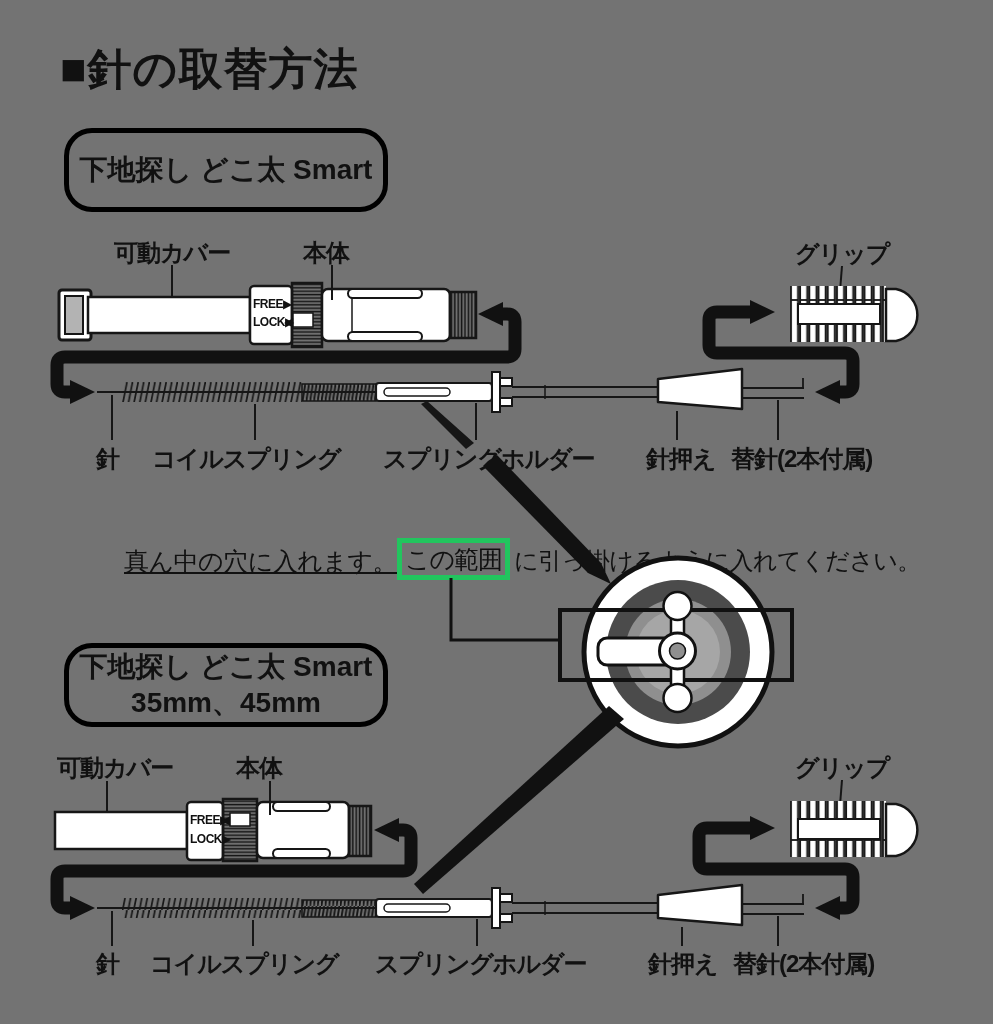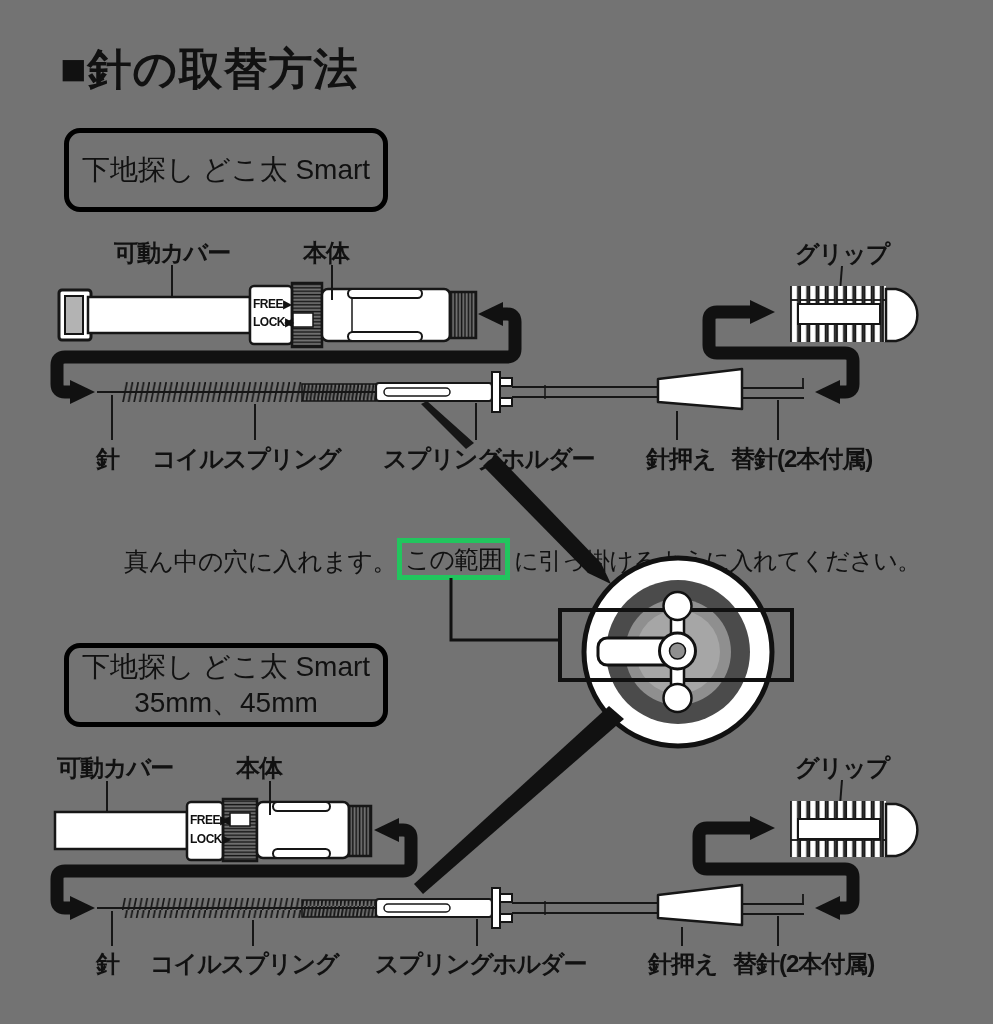--- a/index.html
+++ b/index.html
@@ -3,28 +3,28 @@
 <meta charset="utf-8">
 <style>
   html,body{margin:0;padding:0;background:#fff;}
   .page{position:relative;width:993px;height:1024px;background:#737373;overflow:hidden;
         font-family:"Liberation Sans","DejaVu Sans",sans-serif;color:#111;}
   svg.art{position:absolute;left:0;top:0;}
   .layer1{z-index:1;}
   .txt{position:absolute;z-index:2;}
   .layer3{z-index:3;pointer-events:none;}
   .title{left:60px;top:40px;font-size:44px;font-weight:bold;letter-spacing:1px;white-space:nowrap;}
-  .model-box{position:absolute;left:64px;width:314px;height:74px;border:5px solid #000;border-radius:16px;
+  .model-box{position:absolute;left:64px;width:314px;height:74px;border:5px solid #000;border-radius:28px;
              display:flex;flex-direction:column;justify-content:center;align-items:center;
-             font-size:28px;font-weight:400;line-height:1.3;letter-spacing:0;}
+             font-size:28px;font-weight:700;line-height:1.3;letter-spacing:0;}
   .box-top{top:128px;}
   .box-bot{top:643px;}
   .lbl{font-size:24px;letter-spacing:-1px;white-space:nowrap;font-weight:bold;}
   .small-mark{font-size:12px;font-weight:bold;letter-spacing:-0.5px;white-space:nowrap;line-height:1;}
-  .note-lead{left:124px;top:545px;font-size:25px;letter-spacing:-0.5px;white-space:nowrap;}
+  .note-lead{left:124px;top:545px;font-size:25px;letter-spacing:-0.5px;white-space:nowrap;text-decoration:underline;}
   .note-tail{left:514px;top:545px;font-size:24px;letter-spacing:-0.5px;white-space:nowrap;}
   .range-box{left:397px;top:538px;width:103px;height:32px;border:5px solid #22c55e;
              display:flex;align-items:center;justify-content:center;font-size:25px;letter-spacing:-1px;}
 </style>
 </head>
 <body>
 
 <div class="page">
 
   <svg class="art layer1" width="993" height="1024" viewBox="0 0 993 1024">

